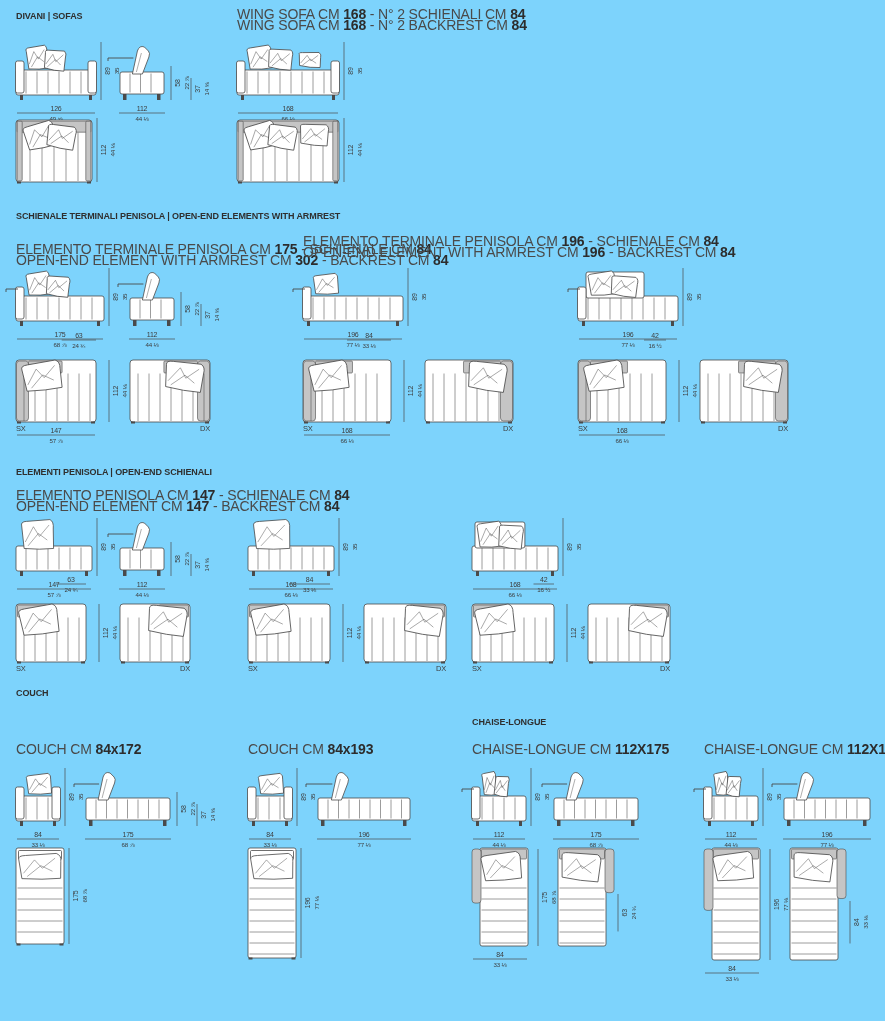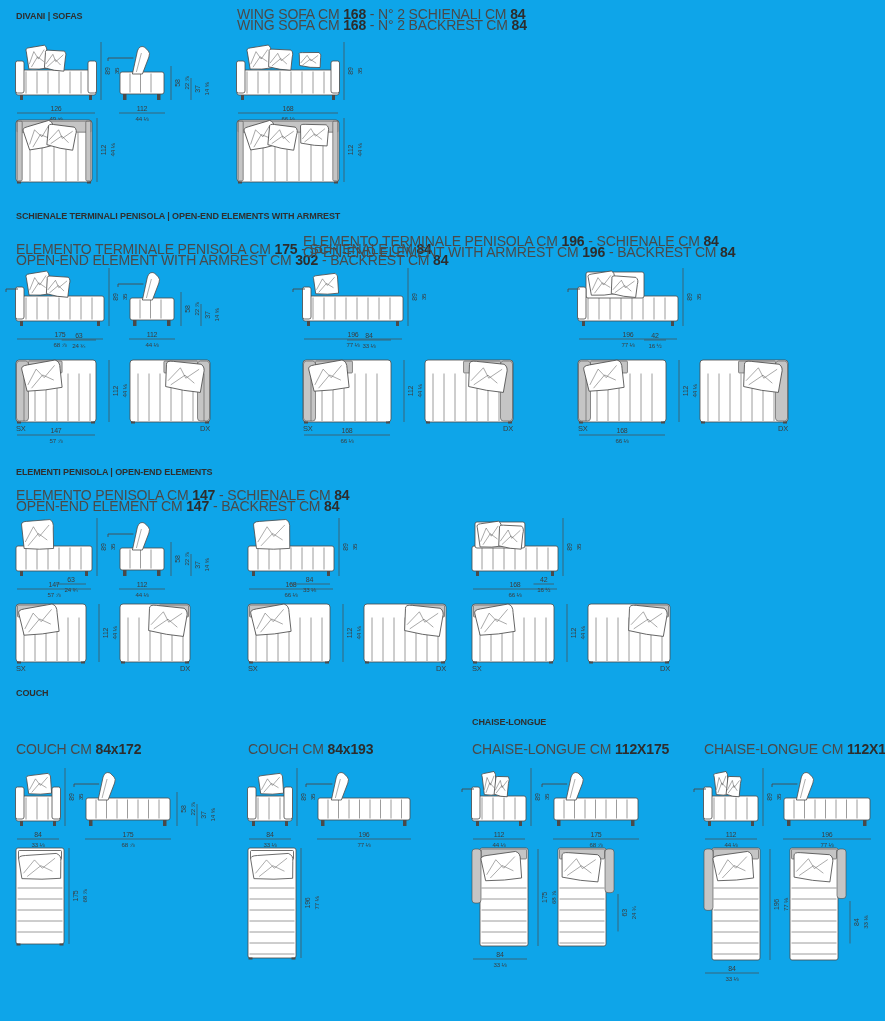--- a/index.html
+++ b/index.html
@@ -1,16 +1,16 @@
 <!DOCTYPE html>
 <html><head>
 <meta charset="utf-8">
 <style>
   html,body{margin:0;padding:0;background:#fff}
-  #canvas{position:relative;width:885px;height:1021px;background:#0ea5e9;overflow:hidden;
+  #canvas{position:relative;width:885px;height:1021px;background:#7dd3fc;overflow:hidden;
           font-family:"Liberation Sans",sans-serif;color:#3d3d3d}
   .h1{position:absolute;font-size:9px;font-weight:bold;letter-spacing:-0.1px;white-space:nowrap;color:#2f2f2f}
   .cat{position:absolute;font-size:14px;letter-spacing:-0.15px;line-height:11px;white-space:nowrap;color:#4a4a4a}
   .cat b{font-weight:bold;color:#2d2d2d}
   #figs svg{position:absolute;overflow:visible}
   #figs svg text{font-family:"Liberation Sans",sans-serif;fill:#3d3d3d;letter-spacing:-0.2px}
 </style>
 </head>
 <body>
 
@@ -25,21 +25,21 @@
   <div class="h1" style="left:16px;top:211px">SCHIENALE TERMINALI PENISOLA | OPEN-END ELEMENTS WITH ARMREST</div>
   <div class="cat" style="left:16px;top:244px">
     <div>ELEMENTO TERMINALE PENISOLA CM <b>175</b> - SCHIENALE CM <b>84</b></div>
     <div>OPEN-END ELEMENT WITH ARMREST CM <b>302</b> - BACKREST CM <b>84</b></div>
   </div>
   <div class="cat" style="left:303px;top:236px">
     <div>ELEMENTO TERMINALE PENISOLA CM <b>196</b> - SCHIENALE CM <b>84</b></div>
     <div>OPEN-END ELEMENT WITH ARMREST CM <b>196</b> - BACKREST CM <b>84</b></div>
   </div>
 
-  <div class="h1" style="left:16px;top:467px">ELEMENTI PENISOLA | OPEN-END ELEMENTS</div>
+  <div class="h1" style="left:16px;top:467px">ELEMENTI PENISOLA | OPEN-END SCHIENALI</div>
   <div class="cat" style="left:16px;top:490px">
     <div>ELEMENTO PENISOLA CM <b>147</b> - SCHIENALE CM <b>84</b></div>
     <div>OPEN-END ELEMENT CM <b>147</b> - BACKREST CM <b>84</b></div>
   </div>
 
   <div class="h1" style="left:16px;top:688px">COUCH</div>
   <div class="h1" style="left:472px;top:717px">CHAISE-LONGUE</div>
   <div class="cat" style="left:16px;top:744px">COUCH CM <b>84x172</b></div>
   <div class="cat" style="left:248px;top:744px">COUCH CM <b>84x193</b></div>
   <div class="cat" style="left:472px;top:744px">CHAISE-LONGUE CM <b>112X175</b></div>

